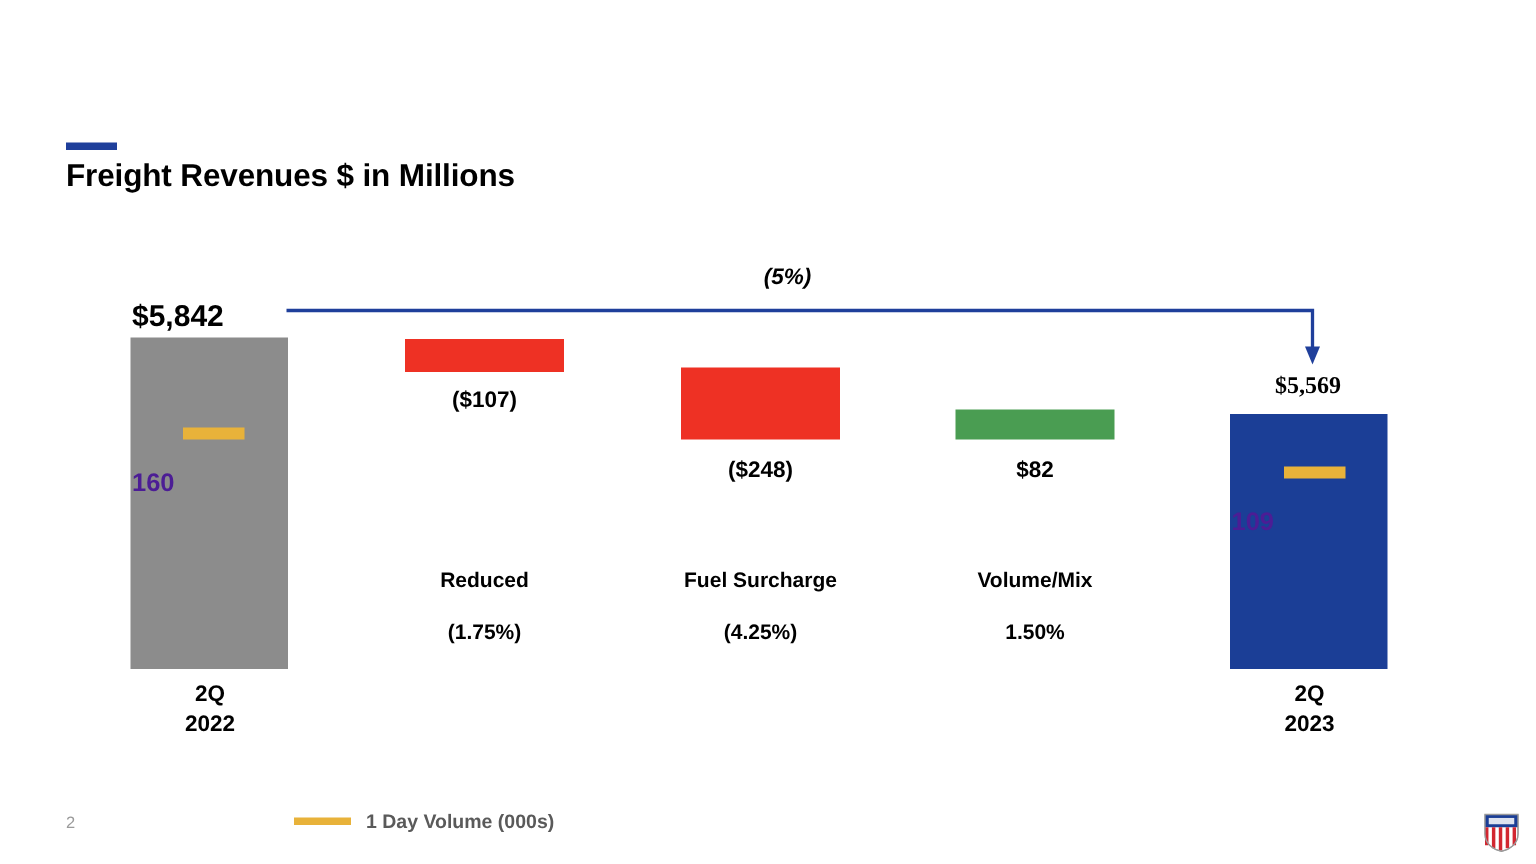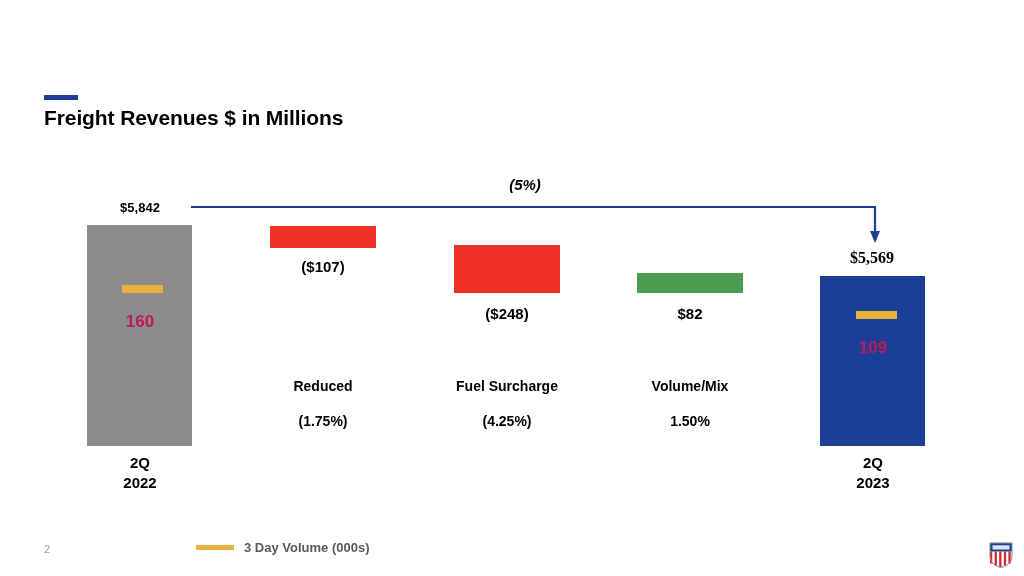--- a/index.html
+++ b/index.html
@@ -66,24 +66,24 @@
   .bar-end     { background: #1B3E96; }
   .bar-neg     { background: #EE3124; }
   .bar-pos     { background: #4A9D52; }
 
   .vol-marker {
     position: absolute;
     background: #E8B23A;
   }
   .vol-value {
     position: absolute;
-    color: #be185d;
+    color: #4c1d95;
     font-size: 17px;
     font-weight: bold;
-    text-align: center;
+    text-align: left;
   }
 
   .bar-value {
     position: absolute;
     color: #000000;
     font-size: 15px;
     font-weight: bold;
     text-align: center;
   }
   .bar-caption {
@@ -106,23 +106,22 @@
     text-align: center;
     line-height: 1.35;
   }
 
   #total-left {
     position: absolute;
     left: 88px;
     top: 200px;
     width: 104px;
     color: #000000;
-    font-size: 13px;
-    font-weight: bold;
-    text-align: center;
+    font-size: 20px;
+    font-weight: bold;
   }
   #total-right {
     position: absolute;
     left: 820px;
     top: 249px;
     width: 104px;
     color: #000000;
     font-size: 16px;
     font-weight: bold;
     text-align: center;
@@ -251,21 +250,21 @@
       <span>2Q</span><br>
       <span>2023</span>
     </div>
 
   </div>
 
   <div id="page-number">2</div>
 
   <div id="legend">
     <div id="legend-swatch"></div>
-    <div id="legend-label">3 Day Volume (000s)</div>
+    <div id="legend-label">1 Day Volume (000s)</div>
   </div>
 
   <div id="logo">
     <svg width="26" height="28" viewBox="0 0 26 28">
       <path d="M2 2 H24 V15 C24 22 18 25.5 13 26.5 C8 25.5 2 22 2 15 Z" fill="#ffffff" stroke="#8d8d8d" stroke-width="0.6"></path>
       <path d="M2 2 H24 V10.5 H2 Z" fill="#1B3E96"></path>
       <g fill="#D22630">
         <rect x="2" y="10.5" width="2.3" height="12"></rect>
         <rect x="6.6" y="10.5" width="2.3" height="14"></rect>
         <rect x="11.2" y="10.5" width="2.3" height="15.5"></rect>

